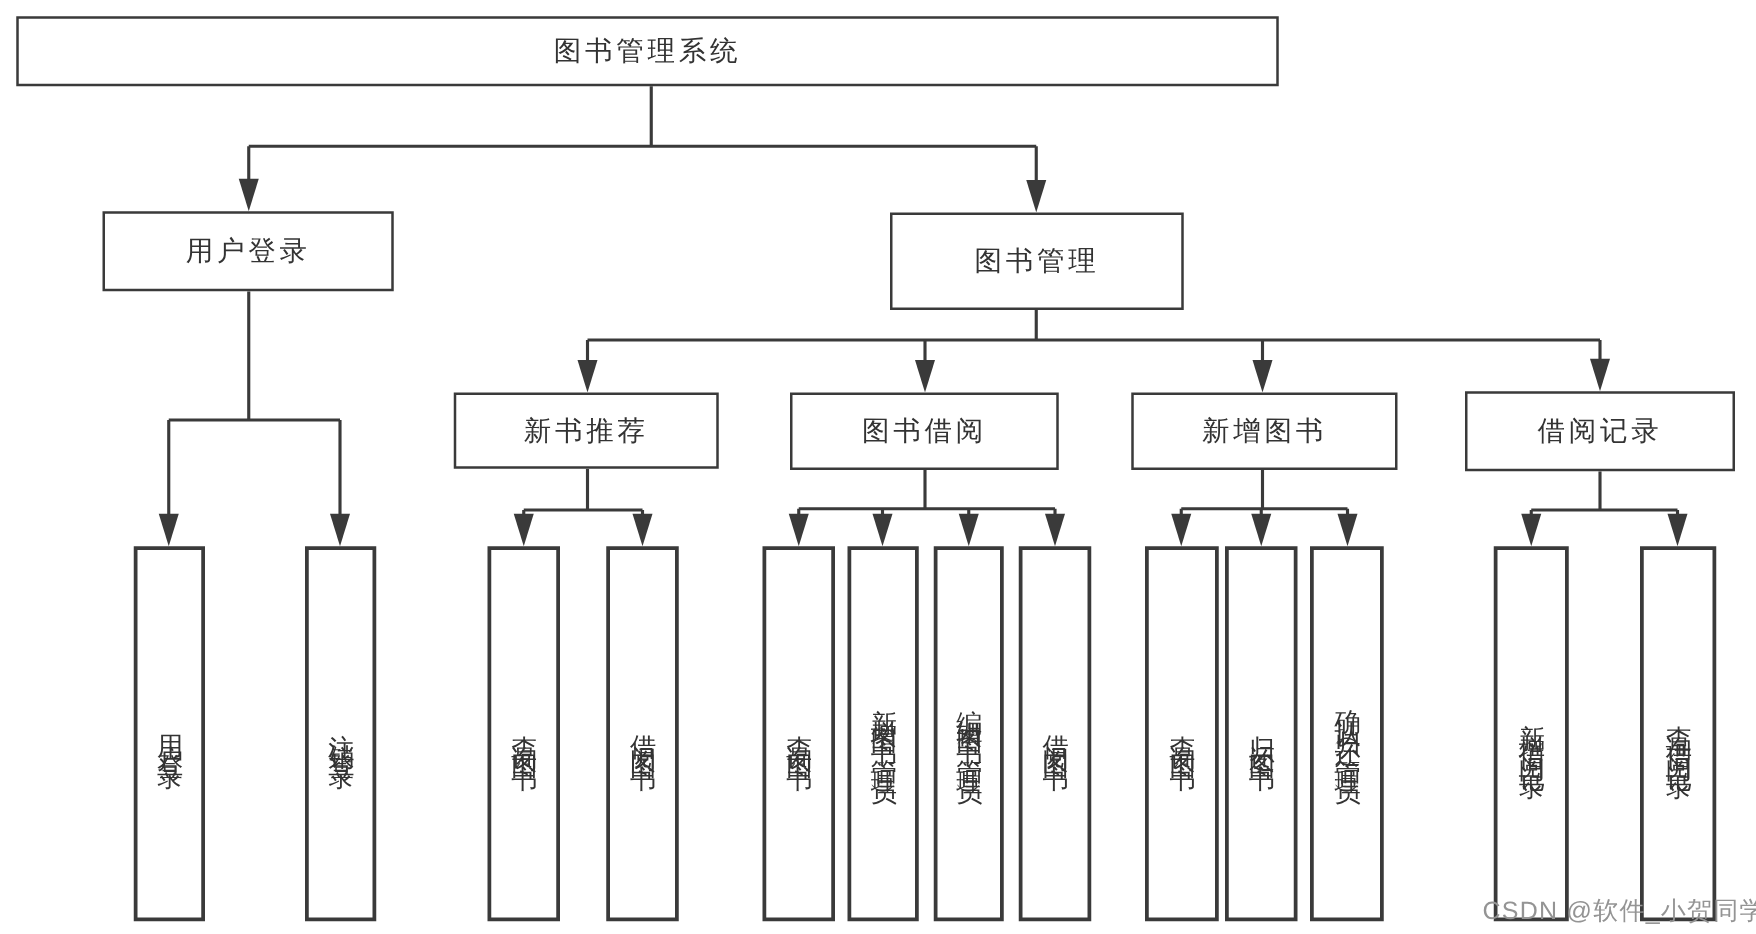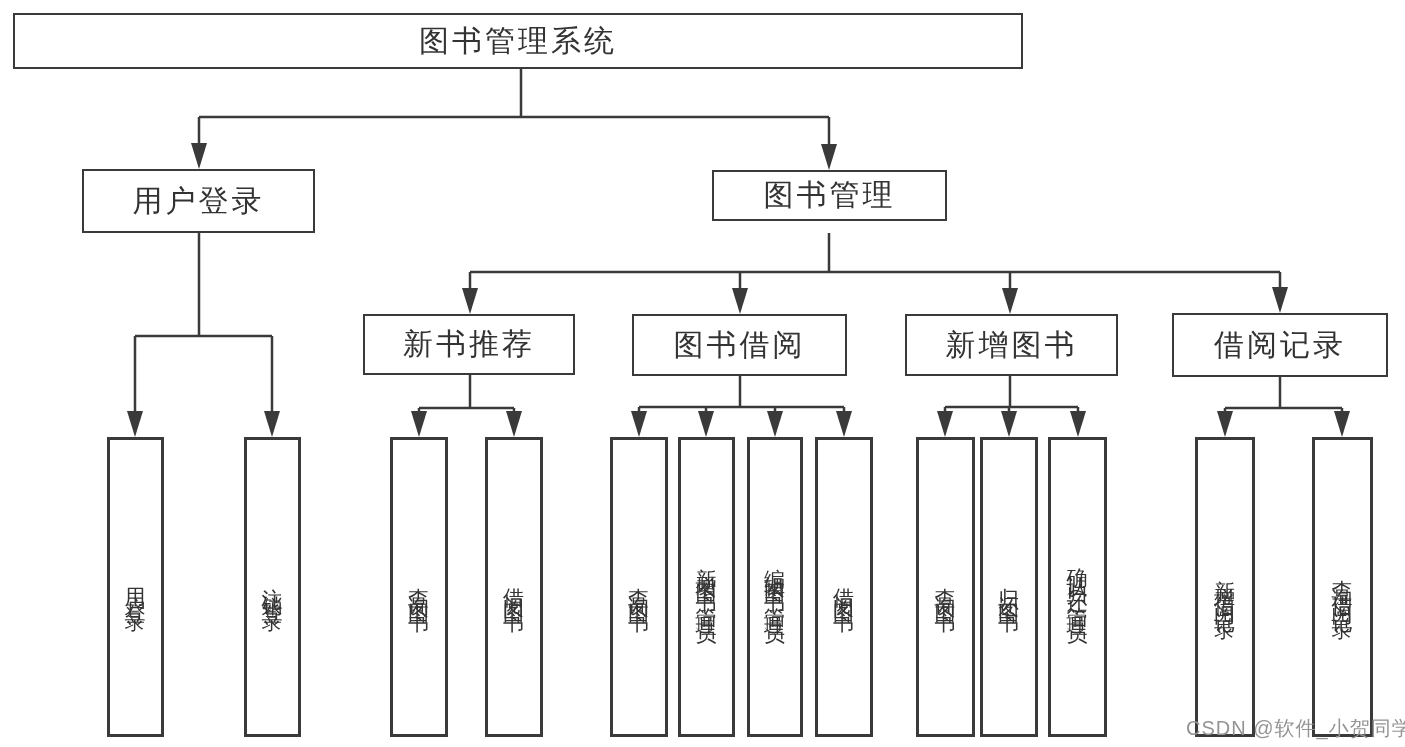--- a/index.html
+++ b/index.html
@@ -17,21 +17,21 @@
     box-sizing: border-box;
     background: #ffffff;
     border: 2.5px solid #3a3a3a;
     display: flex;
     align-items: center;
     justify-content: center;
     color: #333333;
   }
   .node.leaf { border-width: 3px; }
   .h-label {
-    font-size: 30px;
+    font-size: 22px;
     letter-spacing: 3px;
     white-space: nowrap;
     color: #333333;
     font-family: Liberation Mono, monospace;
   }
   .v-label {
     writing-mode: vertical-rl;
     text-orientation: mixed;
     font-size: 21px;
     letter-spacing: 8px;
@@ -94,21 +94,21 @@
     </g>
   </svg>
 
   <div class="node" style="left:13px;top:13px;width:1010px;height:56px">
     <span class="h-label">图书管理系统</span>
   </div>
 
   <div class="node" style="left:82px;top:169px;width:233px;height:64px">
     <span class="h-label">用户登录</span>
   </div>
-  <div class="node" style="left:712px;top:170px;width:235px;height:51px">
+  <div class="node" style="left:712px;top:170px;width:235px;height:78px">
     <span class="h-label">图书管理</span>
   </div>
 
   <div class="node" style="left:632px;top:314px;width:215px;height:62px">
     <span class="h-label">图书借阅</span>
   </div>
   <div class="node" style="left:363px;top:314px;width:212px;height:61px">
     <span class="h-label">新书推荐</span>
   </div>
   <div class="node" style="left:905px;top:314px;width:213px;height:62px">

